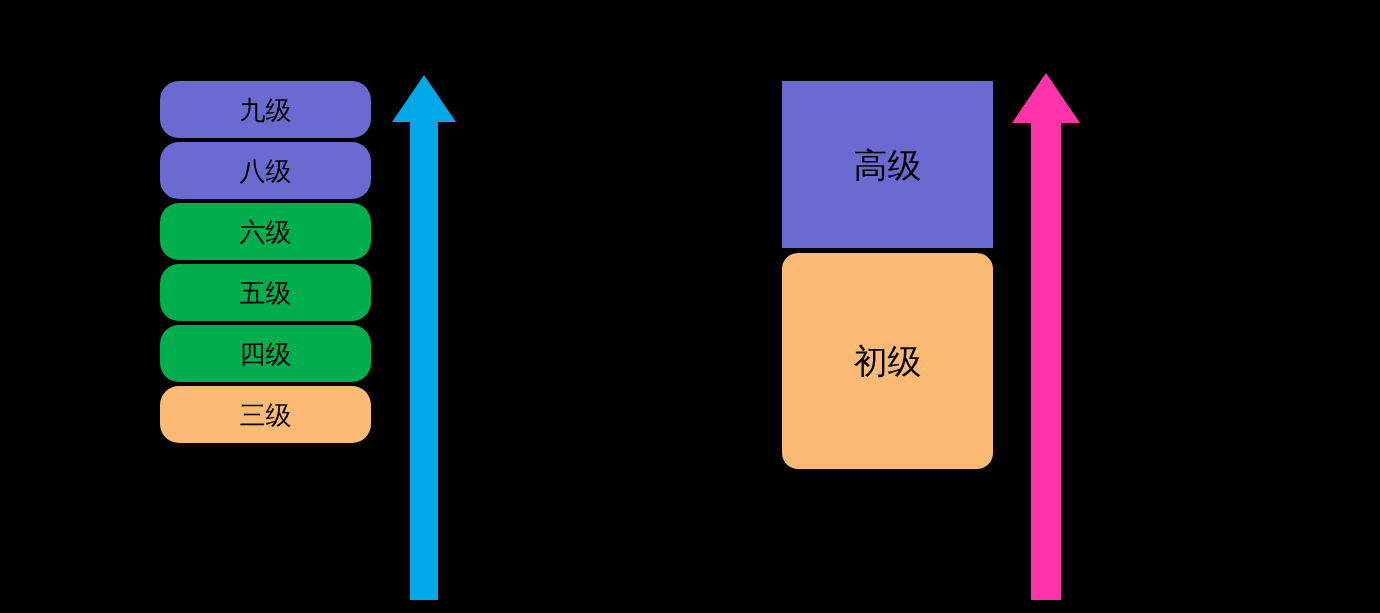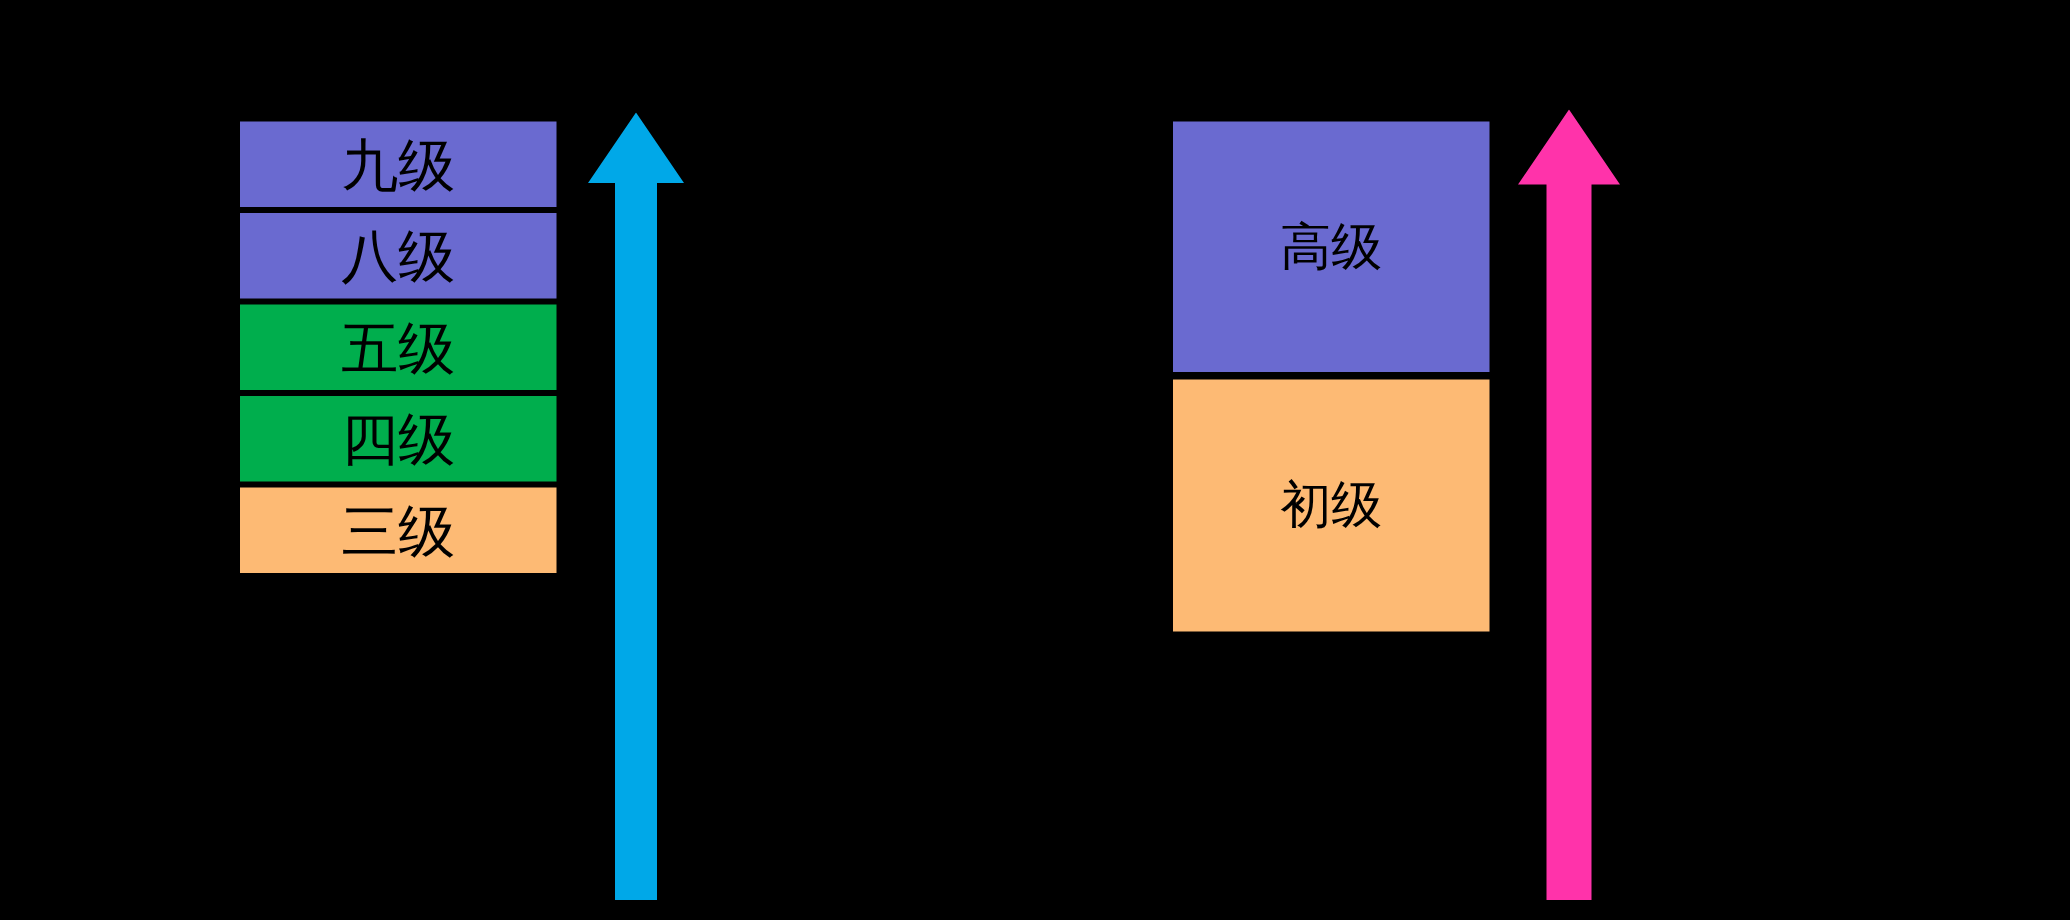--- a/index.html
+++ b/index.html
@@ -50,37 +50,38 @@
     justify-content: center;
     color: #000000;
     width: 100%;
     line-height: 1;
   }
 
   
   .ladder-left .level-block {
     height: 57px;
     margin-bottom: 4px;
-    font-size: 38px;
+    font-size: 26px;
+    border-radius: 19px;
   }
   .ladder-left .level-block:last-child {
     margin-bottom: 0;
   }
 
   
   .ladder-right .level-block {
     font-size: 34px;
     margin-bottom: 5px;
   }
   .ladder-right .level-block:last-child {
     margin-bottom: 0;
   }
   .ladder-right .level-block.seg-high { height: 167px; }
   .ladder-right .level-block.seg-mid  { height: 167px; }
-  .ladder-right .level-block.seg-low  { height: 168px; }
+  .ladder-right .level-block.seg-low  { height: 216px; border-radius: 16px; }
 
   .c-purple { background: #6a6ad0; }
   .c-green  { background: #00ae4d; }
   .c-yellow { background: #fdba74; }
 
   
   .arrow {
     position: absolute;
   }
   .arrow svg { display: block; }
@@ -92,20 +93,23 @@
 <body>
 
 <div class="stage">
 
   <div class="ladder ladder-left">
     <div class="level-block c-purple">
       <span>九级</span>
     </div>
     <div class="level-block c-purple">
       <span>八级</span>
+    </div>
+    <div class="level-block c-green">
+      <span>六级</span>
     </div>
     <div class="level-block c-green">
       <span>五级</span>
     </div>
     <div class="level-block c-green">
       <span>四级</span>
     </div>
     <div class="level-block c-yellow">
       <span>三级</span>
     </div>

